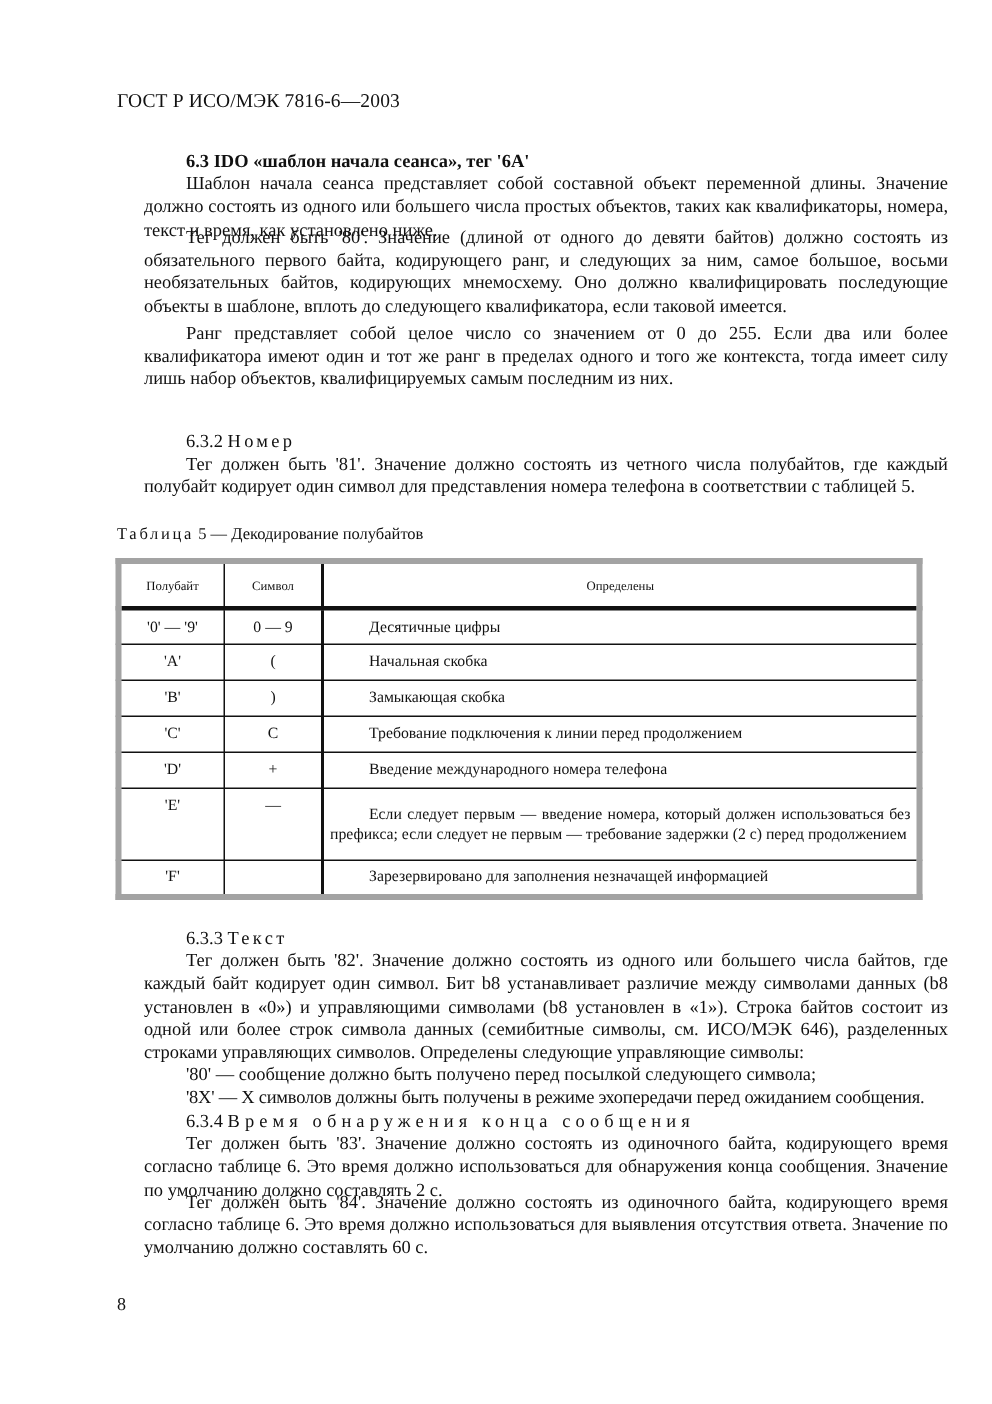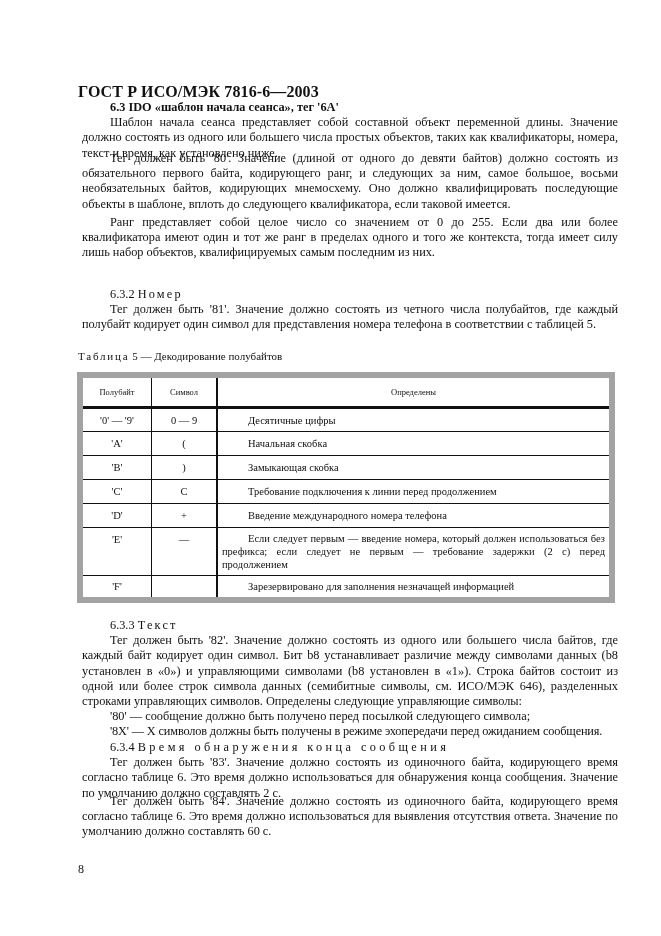--- a/index.html
+++ b/index.html
@@ -2,42 +2,42 @@
 <html><head>
 <meta charset="utf-8">
 <style>
   html, body { margin: 0; padding: 0; background: #ffffff; }
   body {
     width: 661px; height: 936px; position: relative; overflow: hidden;
     font-family: "Liberation Serif", "DejaVu Serif", serif;
     color: #111;
   }
   .doc-header {
-    position: absolute; left: 78px; top: 83px;
-    font-weight: bold; font-size: 16px; letter-spacing: 0.1px;
+    position: absolute; left: 78px; top: 59px;
+    font-weight: normal; font-size: 13px; letter-spacing: 0.1px;
   }
-  .block { position: absolute; left: 82px; width: 536px; font-size: 12.3px; line-height: 15.2px; text-align: justify; }
+  .block { position: absolute; left: 96px; width: 536px; font-size: 12.3px; line-height: 15.2px; text-align: justify; }
   .h-bold { font-weight: bold; }
   .indent { text-indent: 28px; }
   .sub { padding-left: 28px; }
   .spaced { letter-spacing: 2.2px; }
   .spaced-wide { letter-spacing: 3.4px; font-family: Liberation Serif, serif; }
   p { margin: 0; }
   .table-caption {
     position: absolute; left: 78px; top: 350px; font-size: 11px;
   }
   .table-caption .spaced { letter-spacing: 1.8px; }
   table.tbl {
     position: absolute; left: 77px; top: 372px; width: 538px;
     border-collapse: collapse; font-size: 10.5px;
   }
   table.tbl td, table.tbl th {
     border: 1px solid #111; padding: 0; vertical-align: middle;
   }
-  table.tbl { border: 6px solid #a3a3a3; }
+  table.tbl { border: 4px solid #a3a3a3; }
   table.tbl th { font-weight: normal; font-size: 8.5px; height: 28px; }
   table.tbl thead tr { border-bottom: 3px solid #111; }
   table.tbl td.c1 { width: 68px; text-align: center; }
   table.tbl td.c2 { width: 64px; text-align: center; }
   table.tbl td.c3 { text-align: left; padding-left: 30px; padding-right: 4px; }
   table.tbl td.c3.multi { padding-left: 4px; text-align: justify; line-height: 13px; padding-top: 3px; padding-bottom: 3px; }
   table.tbl tbody tr { height: 24px; }
   table.tbl th.col3 { border-left: 2px solid #111; }
   table.tbl td.c3 { border-left: 2px solid #111; }
   .page-num { position: absolute; left: 78px; top: 862px; font-size: 12px; }

